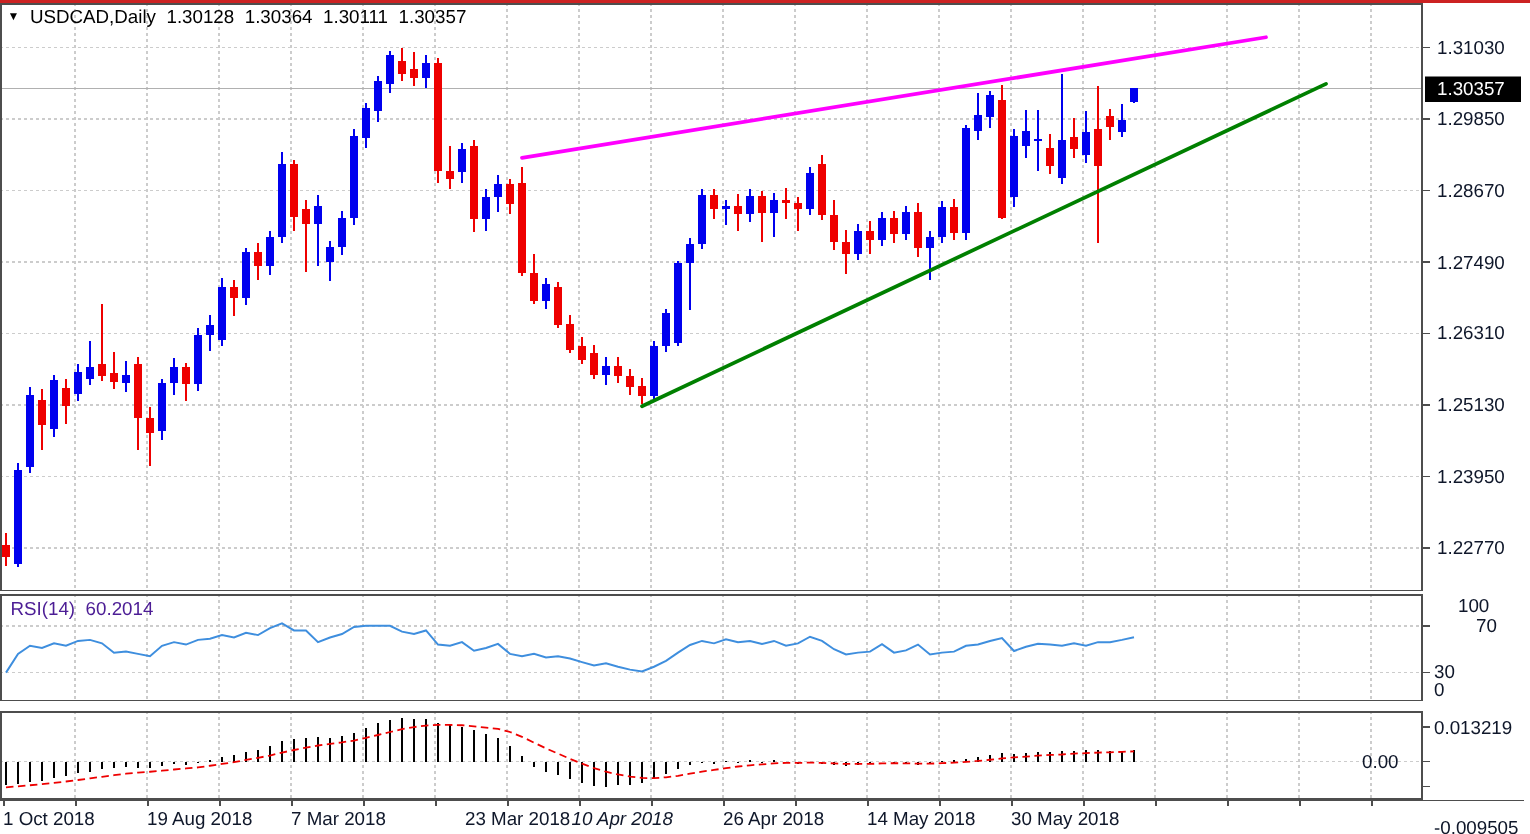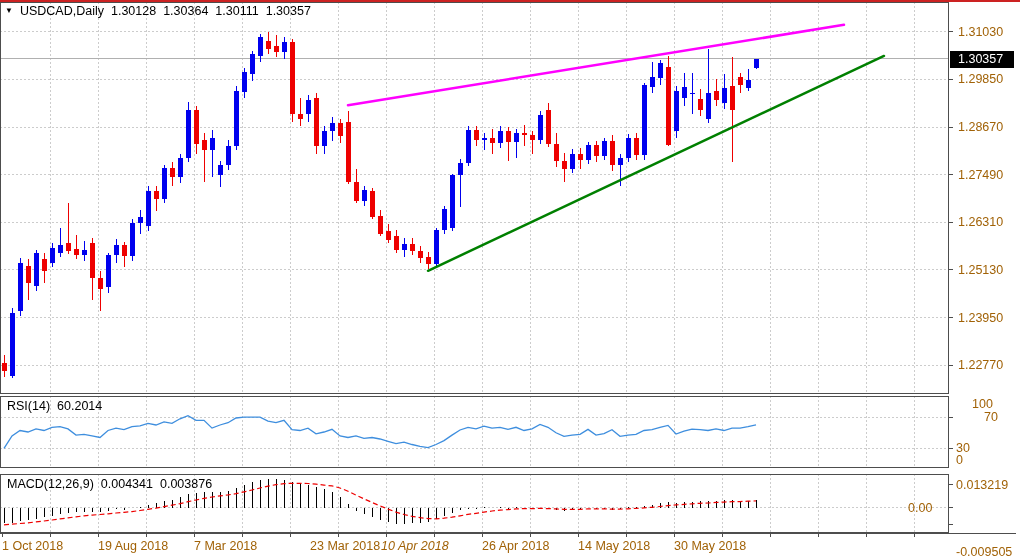--- a/index.html
+++ b/index.html
@@ -1,26 +1,26 @@
 <!DOCTYPE html>
 <html><head>
 <meta charset="utf-8">
 <style>
   html,body{margin:0;padding:0;background:#fff;}
   .root{position:relative;width:1020px;height:556px;background:#ffffff;
         font-family:"Liberation Sans",sans-serif;overflow:hidden;}
   .top-border{position:absolute;left:0;top:0;width:1020px;height:2px;}
   svg{position:absolute;left:0;top:0;}
-  .lbl{position:absolute;font-size:12.5px;line-height:14px;color:#a16207;white-space:nowrap;}
+  .lbl{position:absolute;font-size:12.5px;line-height:14px;color:#0f172a;white-space:nowrap;}
   .hdr{position:absolute;left:5px;top:4px;display:flex;align-items:center;font-size:12.5px;color:#000;}
   .hdr span{margin-right:7px;}
   .tri{font-size:8px;margin-right:6px;position:relative;top:-1px;}
   .ptag{position:absolute;left:950px;top:51px;width:64px;height:17px;background:#000;color:#fff;
         font-size:12.5px;line-height:17px;padding-left:8px;box-sizing:border-box;}
-  .panel-title{position:absolute;display:flex;font-size:12.5px;color:#000000;}
+  .panel-title{position:absolute;display:flex;font-size:12.5px;color:#4c1d95;}
   .panel-title span{margin-right:7px;}
   .hit{position:absolute;background:transparent;}
 </style>
 </head>
 <body>
 
 <div class="root">
   <div class="top-border" style="background: rgb(204, 34, 34);"></div>
 
   <svg id="chart-svg" width="1020" height="556">
@@ -453,25 +453,20 @@
     <span>1.30364</span>
     <span>1.30111</span>
     <span>1.30357</span>
   </div>
 
   <div class="panel-title" style="left:7px;top:399px;">
     <span>RSI(14)</span>
     <span>60.2014</span>
   </div>
 
-  <div class="panel-title" style="left:7px;top:477px;">
-    <span>MACD(12,26,9)</span>
-    <span>0.004341</span>
-    <span>0.003876</span>
-  </div>
 
   <div class="ptag">1.30357</div>
 
   <div id="labels">
       <div class="lbl" style="left: 958px; top: 24.7px;">1.31030</div>
       <div class="lbl" style="left: 958px; top: 72.3567px;">1.29850</div>
       <div class="lbl" style="left: 958px; top: 120.013px;">1.28670</div>
       <div class="lbl" style="left: 958px; top: 167.67px;">1.27490</div>
       <div class="lbl" style="left: 958px; top: 215.327px;">1.26310</div>
       <div class="lbl" style="left: 958px; top: 262.983px;">1.25130</div>

